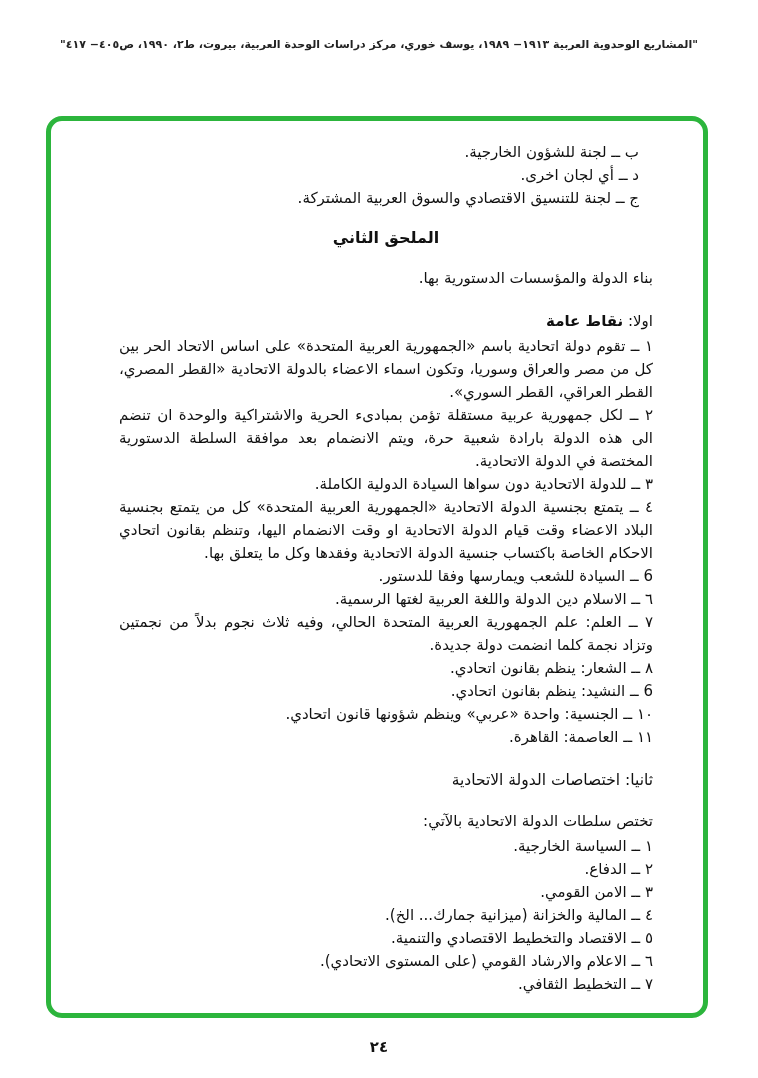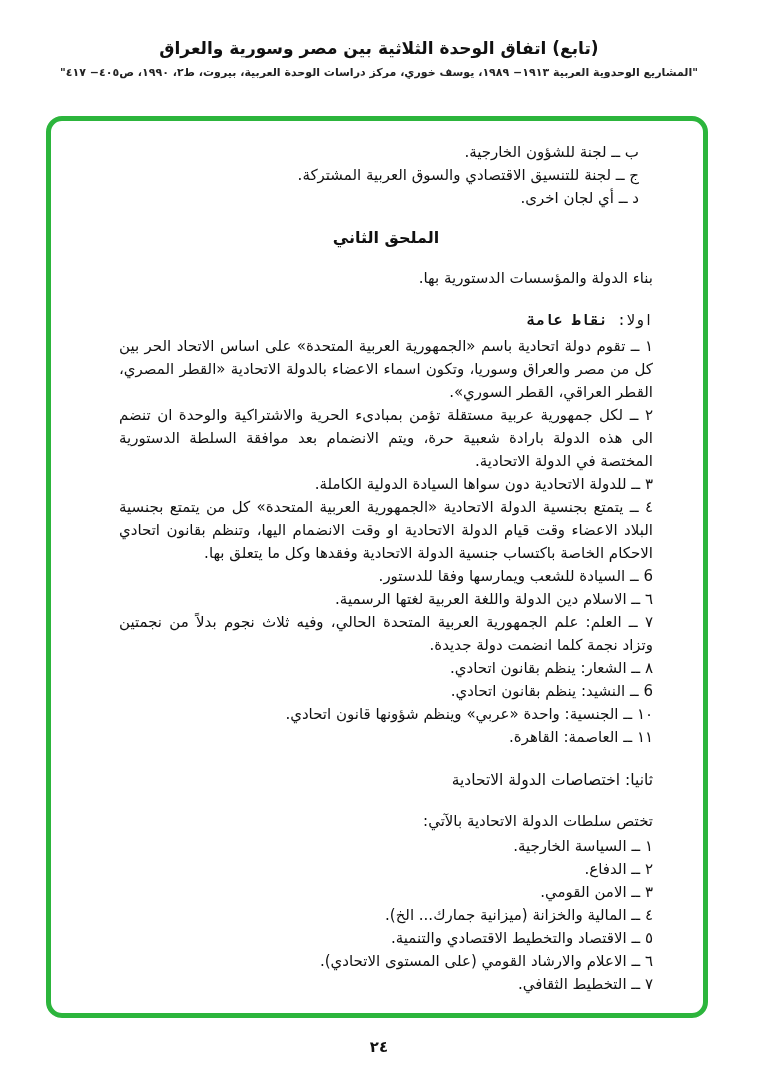--- a/index.html
+++ b/index.html
@@ -23,47 +23,46 @@
   }
   .box-content{
     font-size:15px;line-height:23px;text-align:justify;direction:rtl;
   }
   p{margin:0;}
   .committee-item{padding-right:14px;text-align:right;}
   .annex-heading{
     text-align:center;font-weight:bold;font-size:16px;margin:16px 0 18px 0;
   }
   .subtitle{margin:0 0 20px 0;text-align:right;}
-  .first-label{margin:0 0 2px 0;text-align:right;font-family:Liberation Mono, monospace;}
+  .first-label{margin:0 0 2px 0;text-align:right;}
   .first-label .bold-part{font-weight:bold;}
   .point{margin:0;}
   .section-heading{
     font-weight:normal;font-size:15.5px;text-align:right;margin:20px 0 18px 0;
   }
   .list-intro{margin:0 0 2px 0;text-align:right;}
   .federal-point{text-align:right;}
   .page-footer{
     position:absolute;bottom:22px;left:0;width:758px;text-align:center;
     font-size:15px;font-weight:bold;
   }
 </style>
 </head>
 <body>
 
 <div class="page-header">
-  <p class="doc-title">(تابع) اتفاق الوحدة الثلاثية بين مصر وسورية والعراق</p>
   <p class="doc-citation">"المشاريع الوحدوية العربية ١٩١٣− ١٩٨٩، يوسف خوري، مركز دراسات الوحدة العربية، بيروت، ط٢، ١٩٩٠، ص٤٠٥− ٤١٧"</p>
 </div>
 
 <div class="green-box">
   <div class="box-content">
 
     <p class="committee-item">ب ــ لجنة للشؤون الخارجية.</p>
+    <p class="committee-item">د ــ أي لجان اخرى.</p>
     <p class="committee-item">ج ــ لجنة للتنسيق الاقتصادي والسوق العربية المشتركة.</p>
-    <p class="committee-item">د ــ أي لجان اخرى.</p>
 
     <p class="annex-heading">الملحق الثاني</p>
 
     <p class="subtitle">بناء الدولة والمؤسسات الدستورية بها.</p>
 
     <p class="first-label"><span>اولا: </span><span class="bold-part">نقاط عامة</span></p>
 
     <p class="point">١ ــ تقوم دولة اتحادية باسم «الجمهورية العربية المتحدة» على اساس الاتحاد الحر بين كل من مصر والعراق وسوريا، وتكون اسماء الاعضاء بالدولة الاتحادية «القطر المصري، القطر العراقي، القطر السوري».</p>
     <p class="point">٢ ــ لكل جمهورية عربية مستقلة تؤمن بمبادىء الحرية والاشتراكية والوحدة ان تنضم الى هذه الدولة بارادة شعبية حرة، ويتم الانضمام بعد موافقة السلطة الدستورية المختصة في الدولة الاتحادية.</p>
     <p class="point">٣ ــ للدولة الاتحادية دون سواها السيادة الدولية الكاملة.</p>

